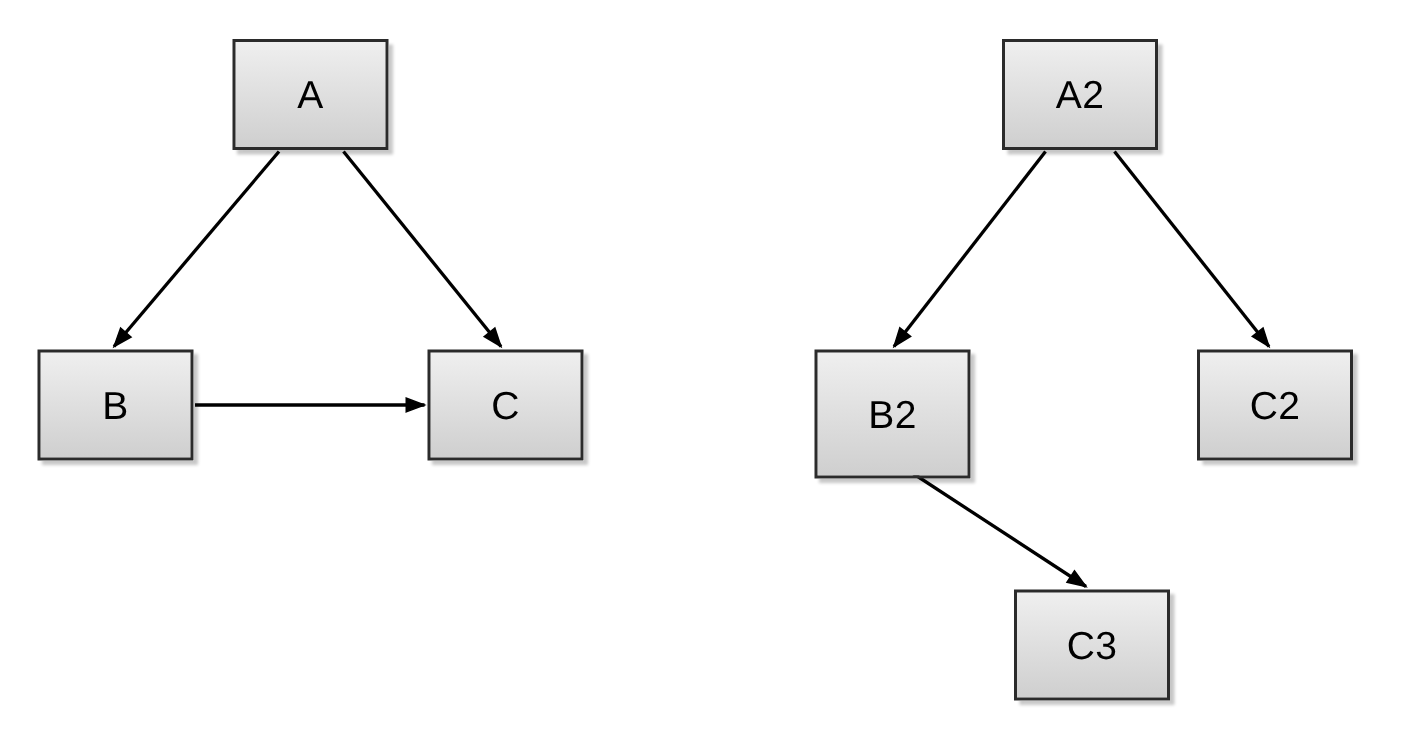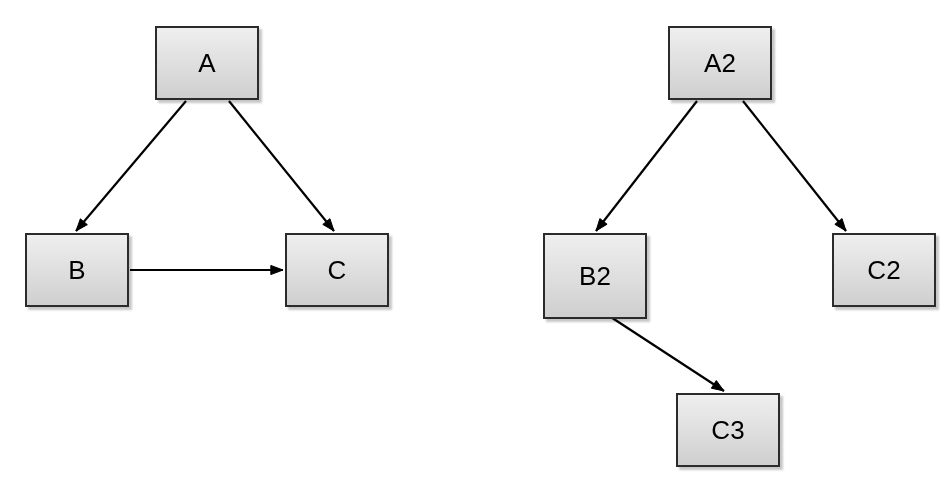--- a/index.html
+++ b/index.html
@@ -86,19 +86,19 @@
     </div>
     <div class="node" style="left: 285px; top: 233px; width: 104px; height: 74px; border-color: rgb(43, 43, 43); background: linear-gradient(rgb(239, 239, 239) 0%, rgb(207, 207, 207) 100%);">
       <span class="node-label" style="color: rgb(0, 0, 0);">C</span>
     </div>
     <div class="node" style="left: 668px; top: 26px; width: 104px; height: 74px; border-color: rgb(43, 43, 43); background: linear-gradient(rgb(239, 239, 239) 0%, rgb(207, 207, 207) 100%);">
       <span class="node-label" style="color: rgb(0, 0, 0);">A2</span>
     </div>
     <div class="node" style="left: 543px; top: 233px; width: 104px; height: 86px; border-color: rgb(43, 43, 43); background: linear-gradient(rgb(239, 239, 239) 0%, rgb(207, 207, 207) 100%);">
       <span class="node-label" style="color: rgb(0, 0, 0);">B2</span>
     </div>
-    <div class="node" style="left: 798px; top: 233px; width: 104px; height: 74px; border-color: rgb(43, 43, 43); background: linear-gradient(rgb(239, 239, 239) 0%, rgb(207, 207, 207) 100%); margin-left: 34px;">
+    <div class="node" style="left: 798px; top: 233px; width: 104px; height: 74px; border-color: rgb(43, 43, 43); background: linear-gradient(rgb(239, 239, 239) 0%, rgb(207, 207, 207) 100%);">
       <span class="node-label" style="color: rgb(0, 0, 0);">C2</span>
     </div>
     <div class="node" style="left: 676px; top: 393px; width: 104px; height: 74px; border-color: rgb(43, 43, 43); background: linear-gradient(rgb(239, 239, 239) 0%, rgb(207, 207, 207) 100%);">
       <span class="node-label" style="color: rgb(0, 0, 0);">C3</span>
     </div>
   </div>
 
 </body></html>

